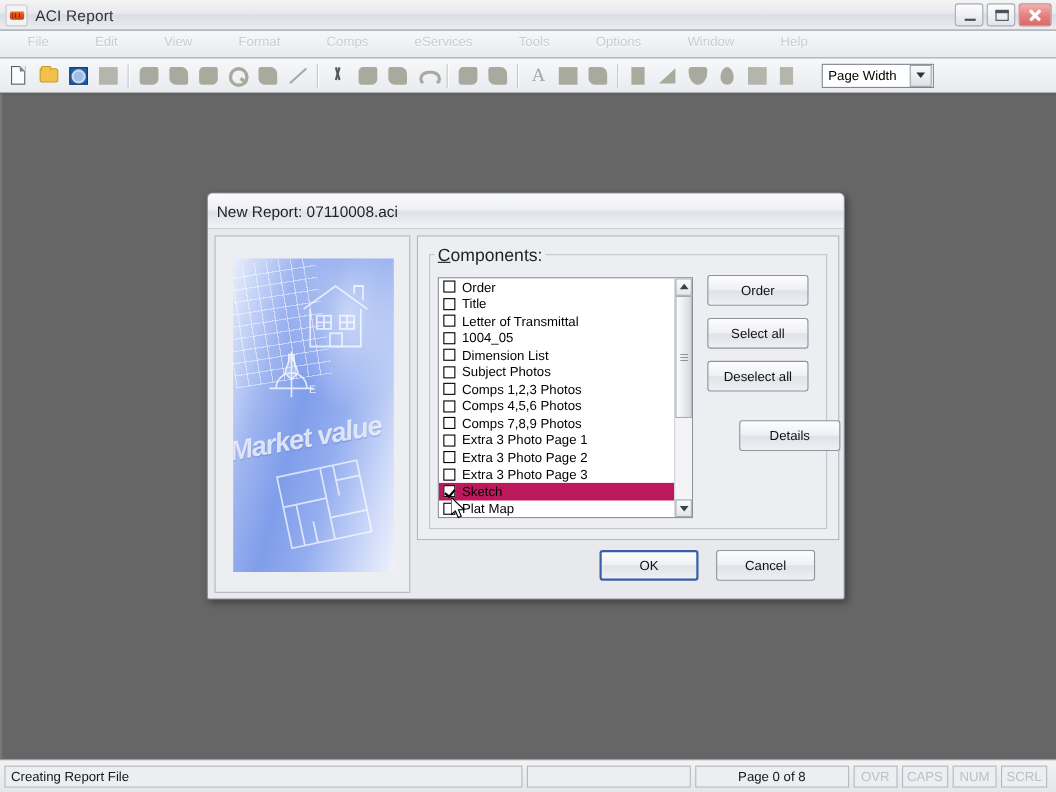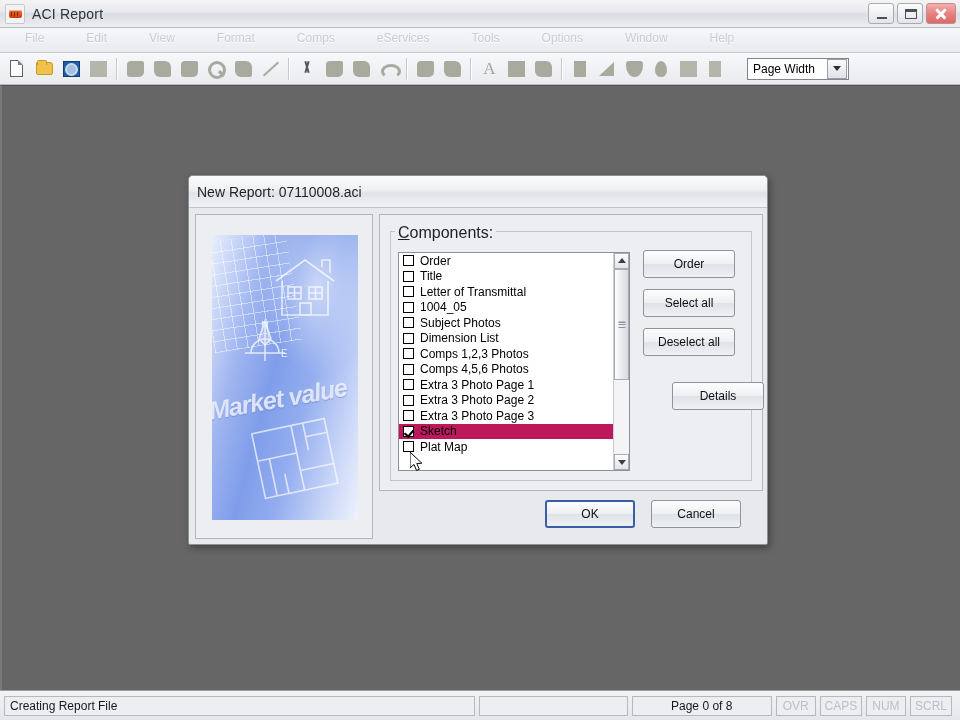--- a/index.html
+++ b/index.html
@@ -499,33 +499,37 @@
               <div class="litem">
                   <span class="cb"></span>
                   <span>Letter of Transmittal</span>
                 </div>
               <div class="litem">
                   <span class="cb"></span>
                   <span>1004_05</span>
                 </div>
               <div class="litem">
                   <span class="cb"></span>
+                  <span>Dimension List</span>
+                </div>
+              <div class="litem">
+                  <span class="cb"></span>
                   <span>Subject Photos</span>
                 </div>
               <div class="litem">
                   <span class="cb"></span>
-                  <span>Dimension List</span>
-                </div>
-              <div class="litem">
-                  <span class="cb"></span>
                   <span>Comps 1,2,3 Photos</span>
                 </div>
               <div class="litem">
                   <span class="cb"></span>
                   <span>Comps 4,5,6 Photos</span>
+                </div>
+              <div class="litem">
+                  <span class="cb"></span>
+                  <span>Comps 7,8,9 Photos</span>
                 </div>
               <div class="litem">
                   <span class="cb"></span>
                   <span>Extra 3 Photo Page 1</span>
                 </div>
               <div class="litem">
                   <span class="cb"></span>
                   <span>Extra 3 Photo Page 2</span>
                 </div>
               <div class="litem">

